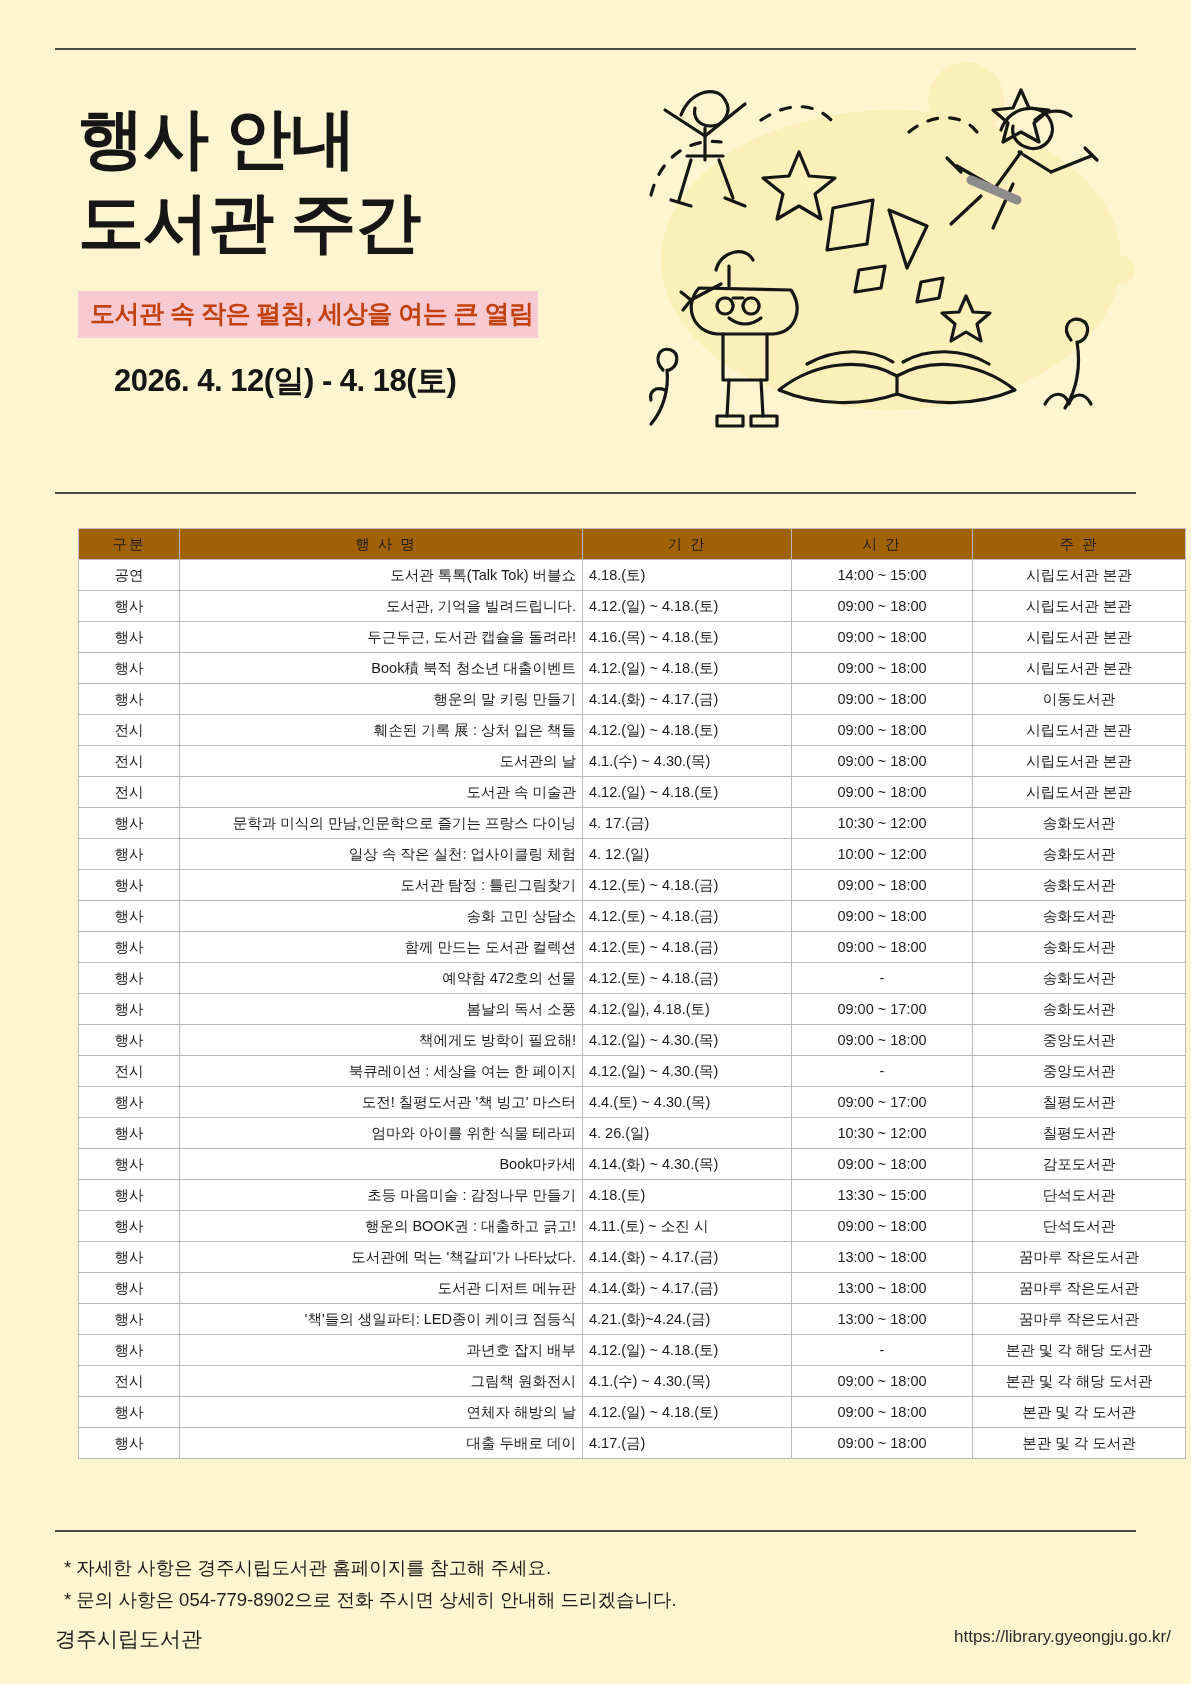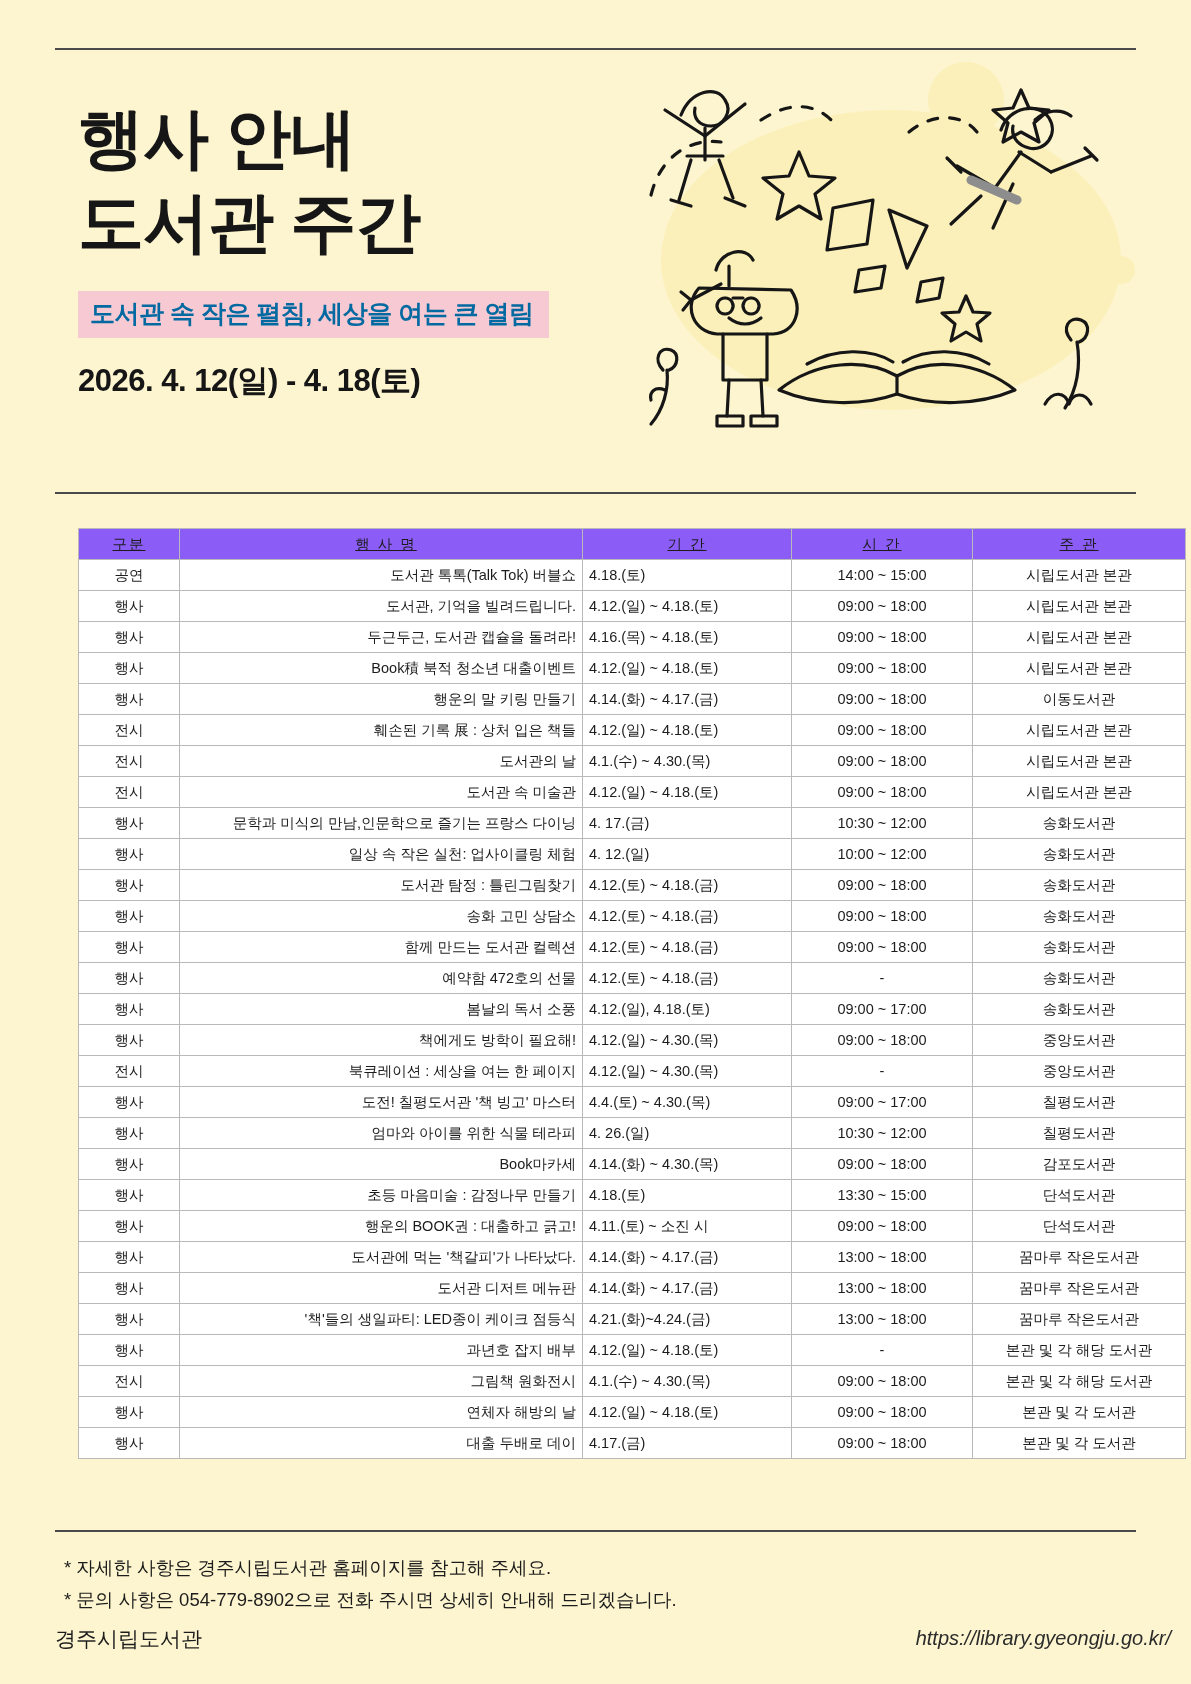--- a/index.html
+++ b/index.html
@@ -60,32 +60,33 @@
     letter-spacing: -1px;
     line-height: 1.28;
     color: #161616;
   }
   .subtitle-wrap {
     margin-top: 26px;
   }
   .subtitle {
     display: inline-block;
     background: #f7c9d3;
-    padding: 6px 15px 8px 12px;
+    padding: 6px 4px 8px 12px;
     font-size: 25px;
     font-weight: bold;
-    color: #0369a1;
+    color: #c2410c;
     letter-spacing: -0.5px;
   }
   .daterange {
     margin-top: 22px;
     font-size: 31px;
     font-weight: bold;
     color: #161616;
     letter-spacing: -0.5px;
+    margin-left: 36px;
   }
 
   
   .illo {
     position: absolute;
     right: 40px;
     top: 60px;
     width: 530px;
     height: 400px;
   }
@@ -106,26 +107,25 @@
   table.schedule th, table.schedule td {
     border: 1px solid #b9b9b9;
     font-size: 14.5px;
     height: 30px;
     padding: 0 6px;
     color: #1c1c1c;
     white-space: nowrap;
     overflow: hidden;
   }
   table.schedule thead th {
-    background: #8b5cf6;
+    background: #a16207;
     font-weight: normal;
     letter-spacing: 2px;
     text-align: center;
     height: 30px;
-    text-decoration: underline;
   }
   .col-div  { width: 88px;  text-align: center; }
   .col-name { width: 380px; text-align: right; padding-left: 16px !important; }
   .col-per  { width: 196px; text-align: left; }
   .col-time { width: 168px; text-align: center; }
   .col-host { width: 200px; text-align: center; }
 
   
   .notes {
     position: absolute;
@@ -145,23 +145,22 @@
     justify-content: flex-start;
   }
   .footer-center {
     font-size: 21px;
     color: #1c1c1c;
   }
   .footer-url {
     position: absolute;
     right: 20px;
     top: 1627px;
-    font-size: 20px;
+    font-size: 17px;
     color: #2b2b2b;
-    font-style: italic;
   }
 </style>
 </head>
 <body>
 
 <div class="page">
 
   <div class="rule-top"></div>
 
   <div class="header">

